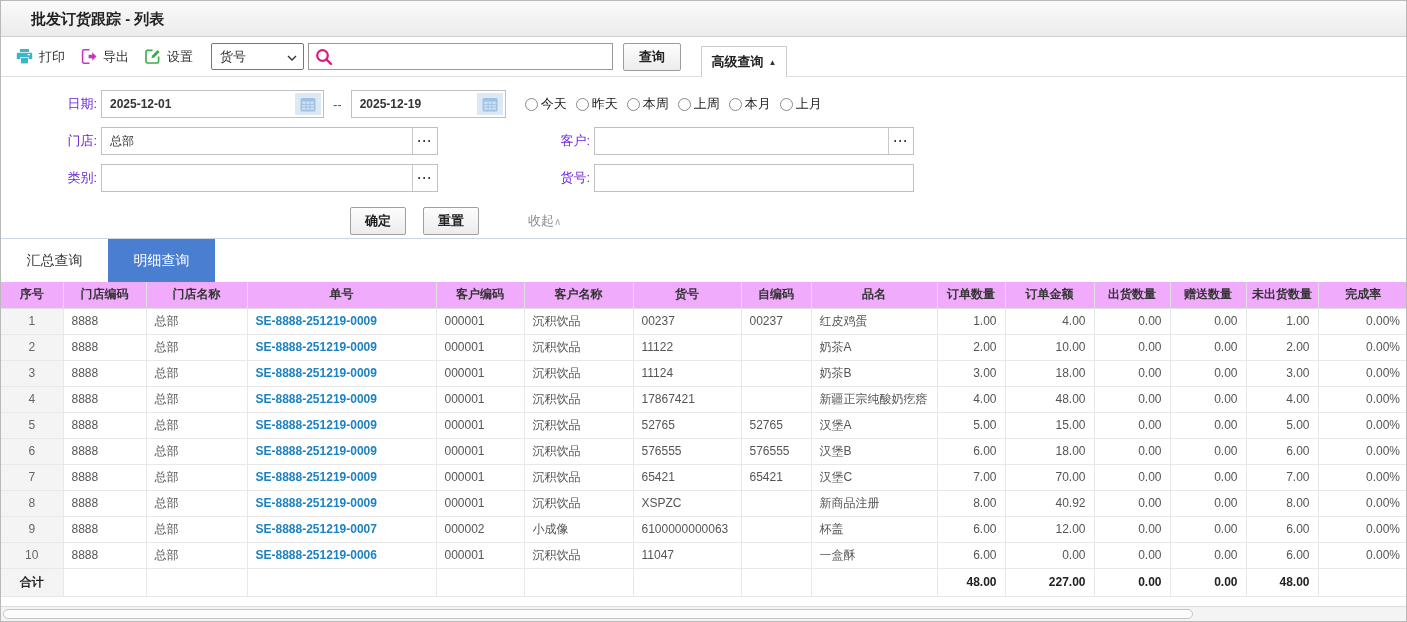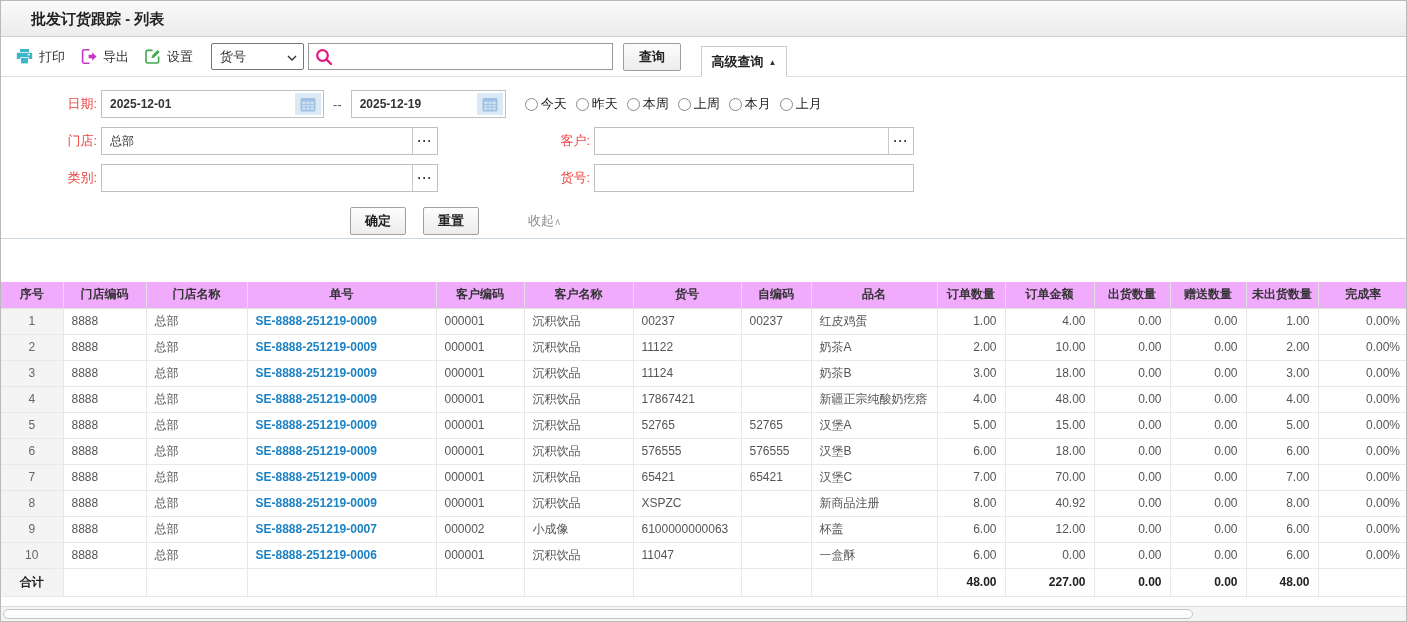--- a/index.html
+++ b/index.html
@@ -24,21 +24,21 @@
   .query-btn { margin-left:10px; width:58px; height:28px; border:1px solid #9c9c9c; border-radius:2px;
     background:linear-gradient(#fdfdfd,#ececec); font-weight:bold; font-size:13px; color:#222; cursor:pointer; font-family:inherit; }
   .adv-tab { position:absolute; left:700px; top:9px; bottom:-1px; width:86px; background:#fff;
     border:1px solid #ccc; border-bottom:none; display:flex; align-items:center; justify-content:center; gap:5px;
     font-size:13px; font-weight:bold; color:#222; cursor:pointer; z-index:3; }
   .adv-tab .caret-up { font-size:8px; color:#333; }
 
   
   .filter-panel { height:162px; border-bottom:1px solid #ccd6df; background:#fff; padding-top:13px; }
   .f-row { display:flex; align-items:center; margin-bottom:9px; padding-left:36px; font-size:13px; }
-  .f-label { width:60px; text-align:right; margin-right:4px; color:#ef4444; white-space:nowrap; }
+  .f-label { width:60px; text-align:right; margin-right:4px; color:#6d28d9; white-space:nowrap; }
   .date-box { position:relative; height:28px; border:1px solid #c0c0c0; background:#fff; display:flex; align-items:center; }
   .date-box .date-text { font-size:12px; font-weight:bold; color:#333; padding-left:8px; }
   .date-box .cal-btn { position:absolute; right:2px; top:2px; bottom:2px; width:26px; background:#dce9f5;
     display:flex; align-items:center; justify-content:center; cursor:pointer; }
   .date-sep { margin:0 9px; color:#555; }
   .radio-group { display:flex; align-items:center; margin-left:10px; }
   .radio-opt { display:flex; align-items:center; margin-left:9px; cursor:pointer; color:#222; }
   .radio-circle { width:13px; height:13px; border:1px solid #8a8a8a; border-radius:50%; background:#fff; margin-right:3px; flex:0 0 auto; }
   .lookup { position:relative; height:28px; border:1px solid #c0c0c0; background:#fff; display:flex; align-items:center; }
   .lookup .val { font-size:12px; color:#333; padding-left:8px; }
@@ -224,20 +224,22 @@
       <button class="act-btn">确定</button>
       <button class="act-btn">重置</button>
       <span class="collapse-link">
         <span>收起</span>
         <span class="caret">∧</span>
       </span>
     </div>
   </div>
 
   <div class="tab-bar" id="tab-bar">
+      <div class="tab">汇总查询</div>
+      <div class="tab active">明细查询</div>
     </div>
 
   <table id="data-table">
       <colgroup>
         <col style="width: 62px;">
         <col style="width: 83px;">
         <col style="width: 101px;">
         <col style="width: 189px;">
         <col style="width: 88px;">
         <col style="width: 109px;">

